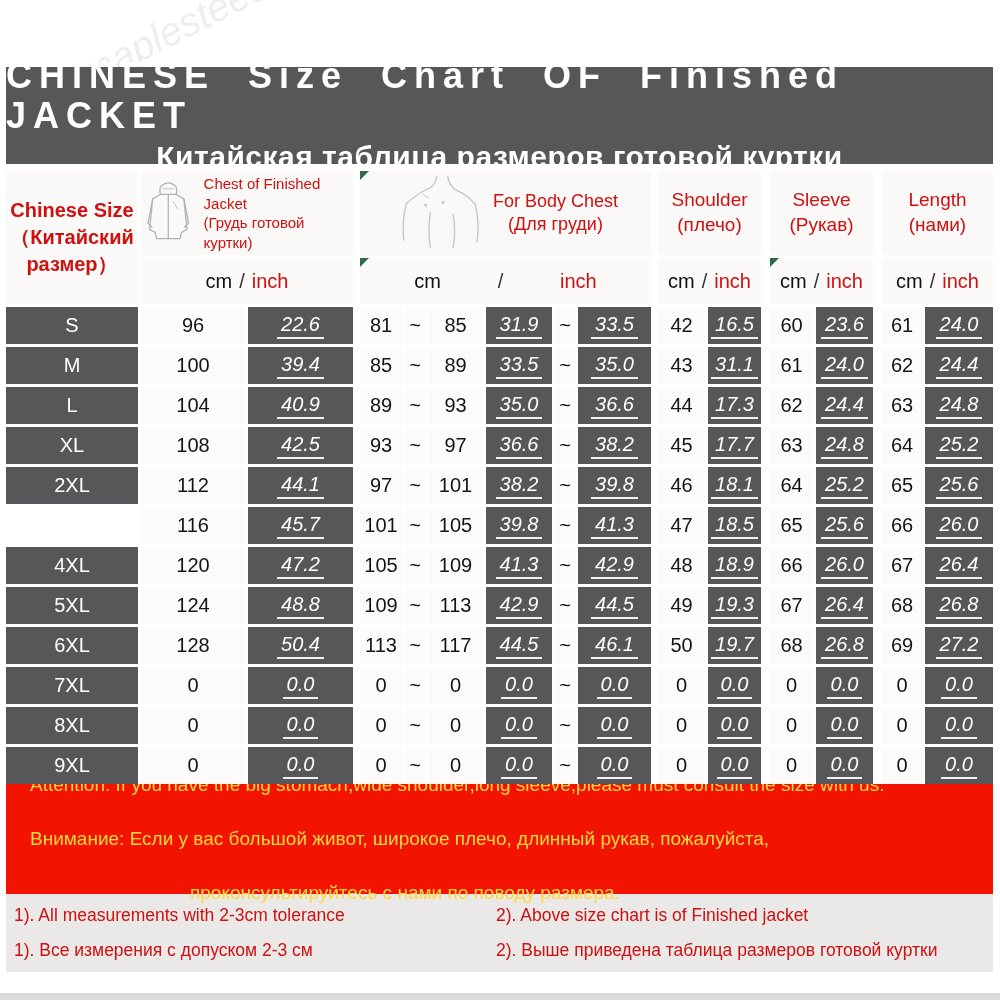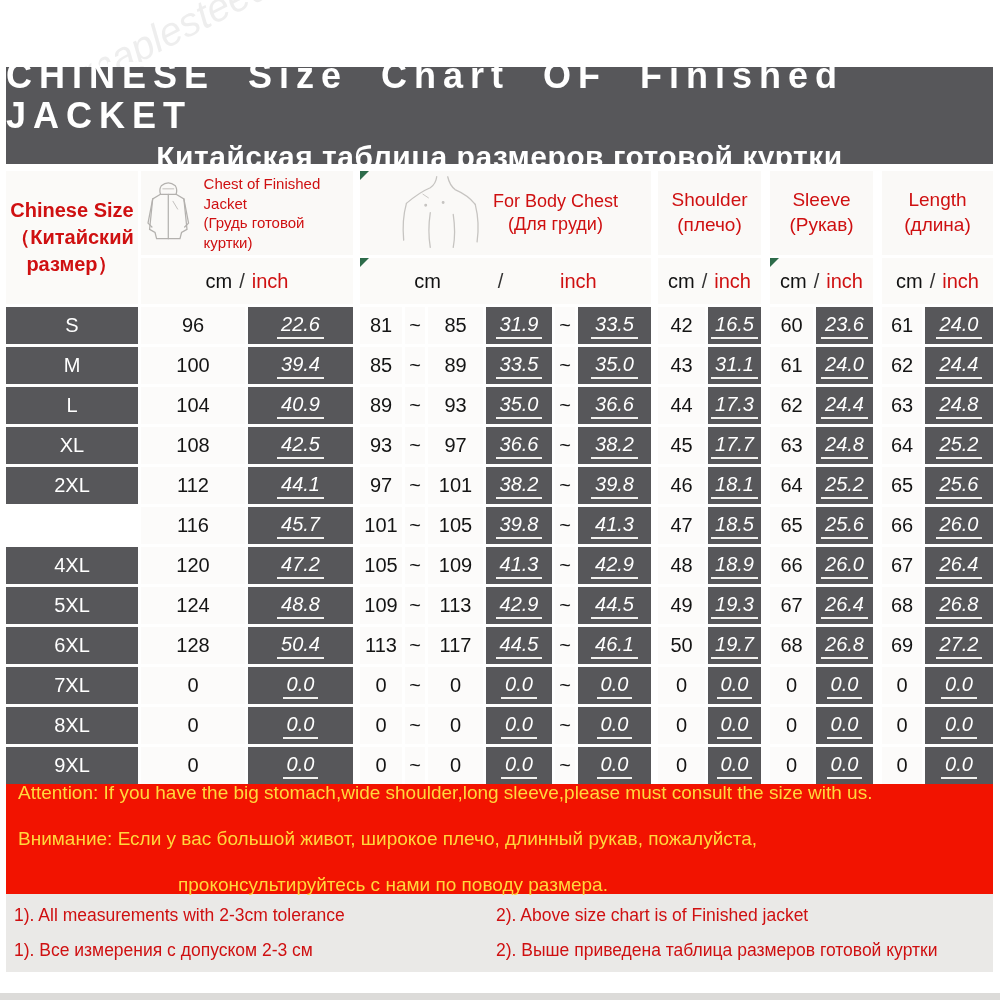--- a/index.html
+++ b/index.html
@@ -38,21 +38,21 @@
   .units .usl{color:#333333;}
   .units .uin{color:#cf1011;}
   .units-spread{justify-content:space-around;gap:0;padding:0 26px;}
 
   
   .tri{position:absolute;left:0;top:0;width:0;height:0;
        border-top:9px solid #2d6b4a;border-right:9px solid transparent;}
 
   
   .attention{margin-top:0;height:110px;background:#f21300;color:#ffd83c;
-             display:flex;flex-direction:column;justify-content:center;gap:24px;padding-left:12px;box-sizing:border-box;}
+             display:flex;flex-direction:column;justify-content:center;gap:32px;padding-left:24px;box-sizing:border-box;}
   .attention .a1{font-size:19px;}
   .attention .a2{font-size:19px;}
   .attention .a3{font-size:19px;padding-left:160px;}
 
   
   .notes{height:78px;background:#eae9e7;color:#cf1011;display:grid;
          grid-template-columns:482px 1fr;grid-template-rows:1fr 1fr;
          align-items:center;padding:4px 8px 4px 8px;box-sizing:border-box;font-size:17.5px;}
 
   .bottom-bar{position:absolute;left:0;right:0;bottom:0;height:7px;background:#dcdbd9;}
@@ -137,21 +137,21 @@
       </div>
       <div class="hcell plain-head" style="grid-area:1/15/2/17;">
         <div class="head-lines">
           <span>Sleeve</span>
           <span>(Рукав)</span>
         </div>
       </div>
       <div class="hcell plain-head" style="grid-area:1/18/2/20;">
         <div class="head-lines">
           <span>Length</span>
-          <span>(длина)</span>
+          <span>(нами)</span>
         </div>
       </div>
 
       <div class="hcell units" style="grid-area:2/2/3/4;">
         <span class="ucm">cm</span>
         <span class="usl">/</span>
         <span class="uin">inch</span>
       </div>
       <div class="hcell units units-spread" style="grid-area:2/5/3/11;">
         <span class="tri"></span>

